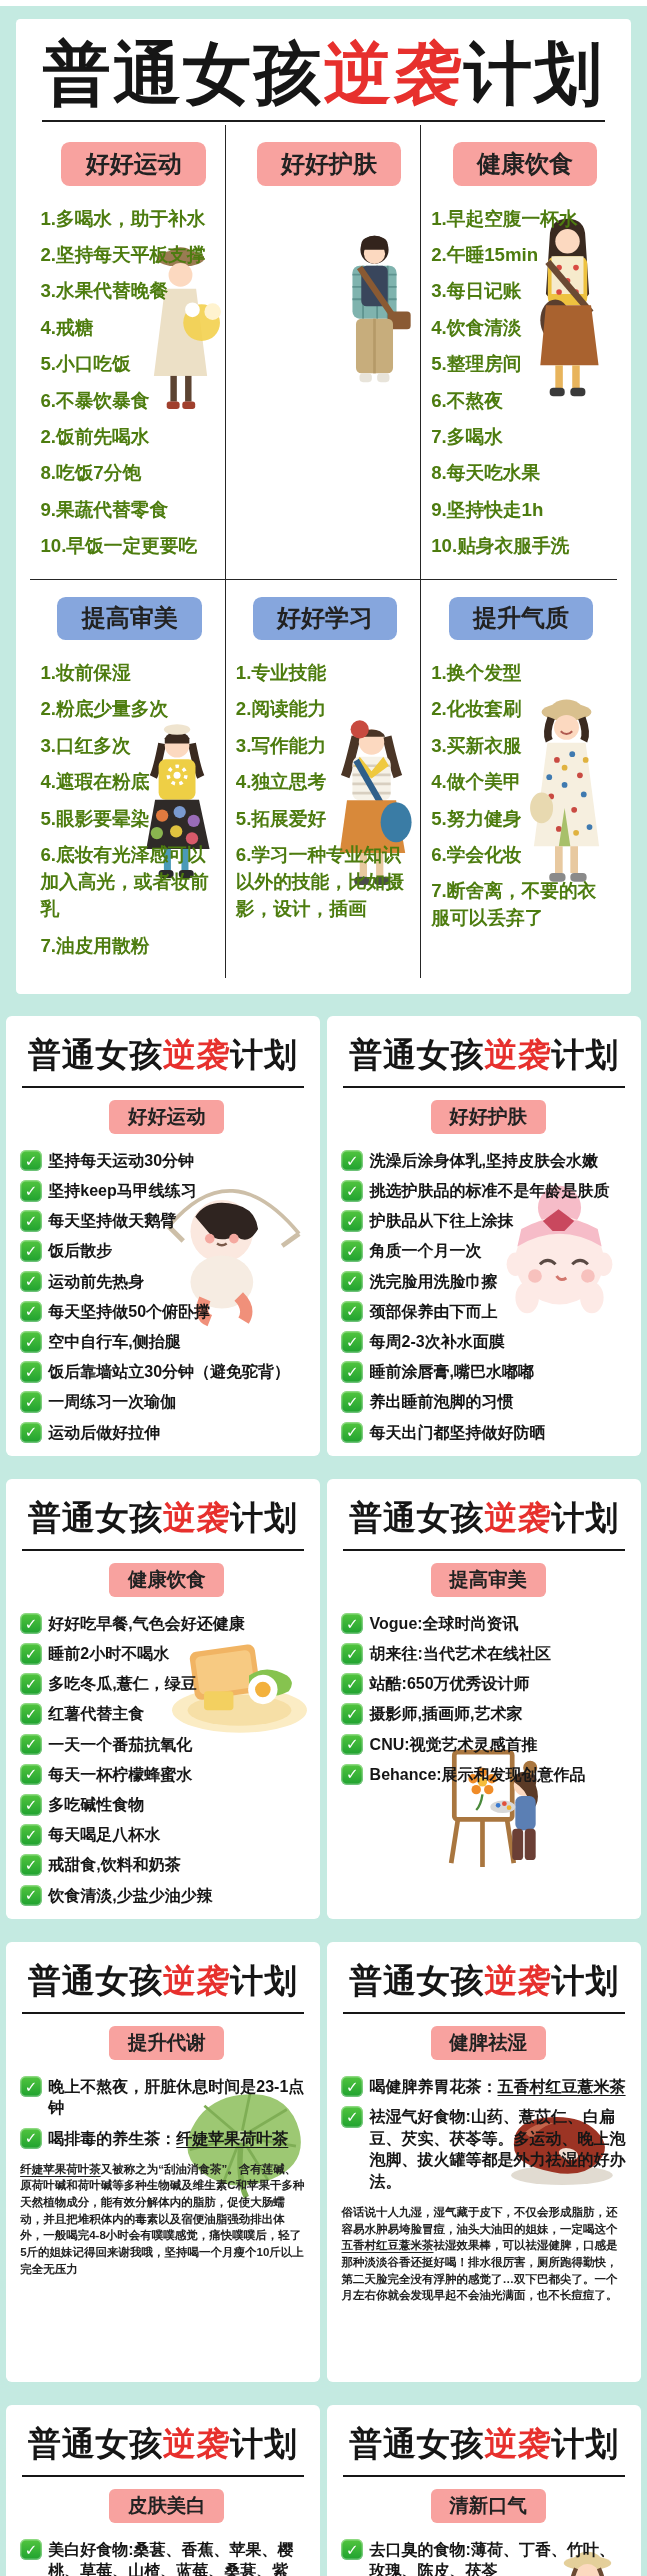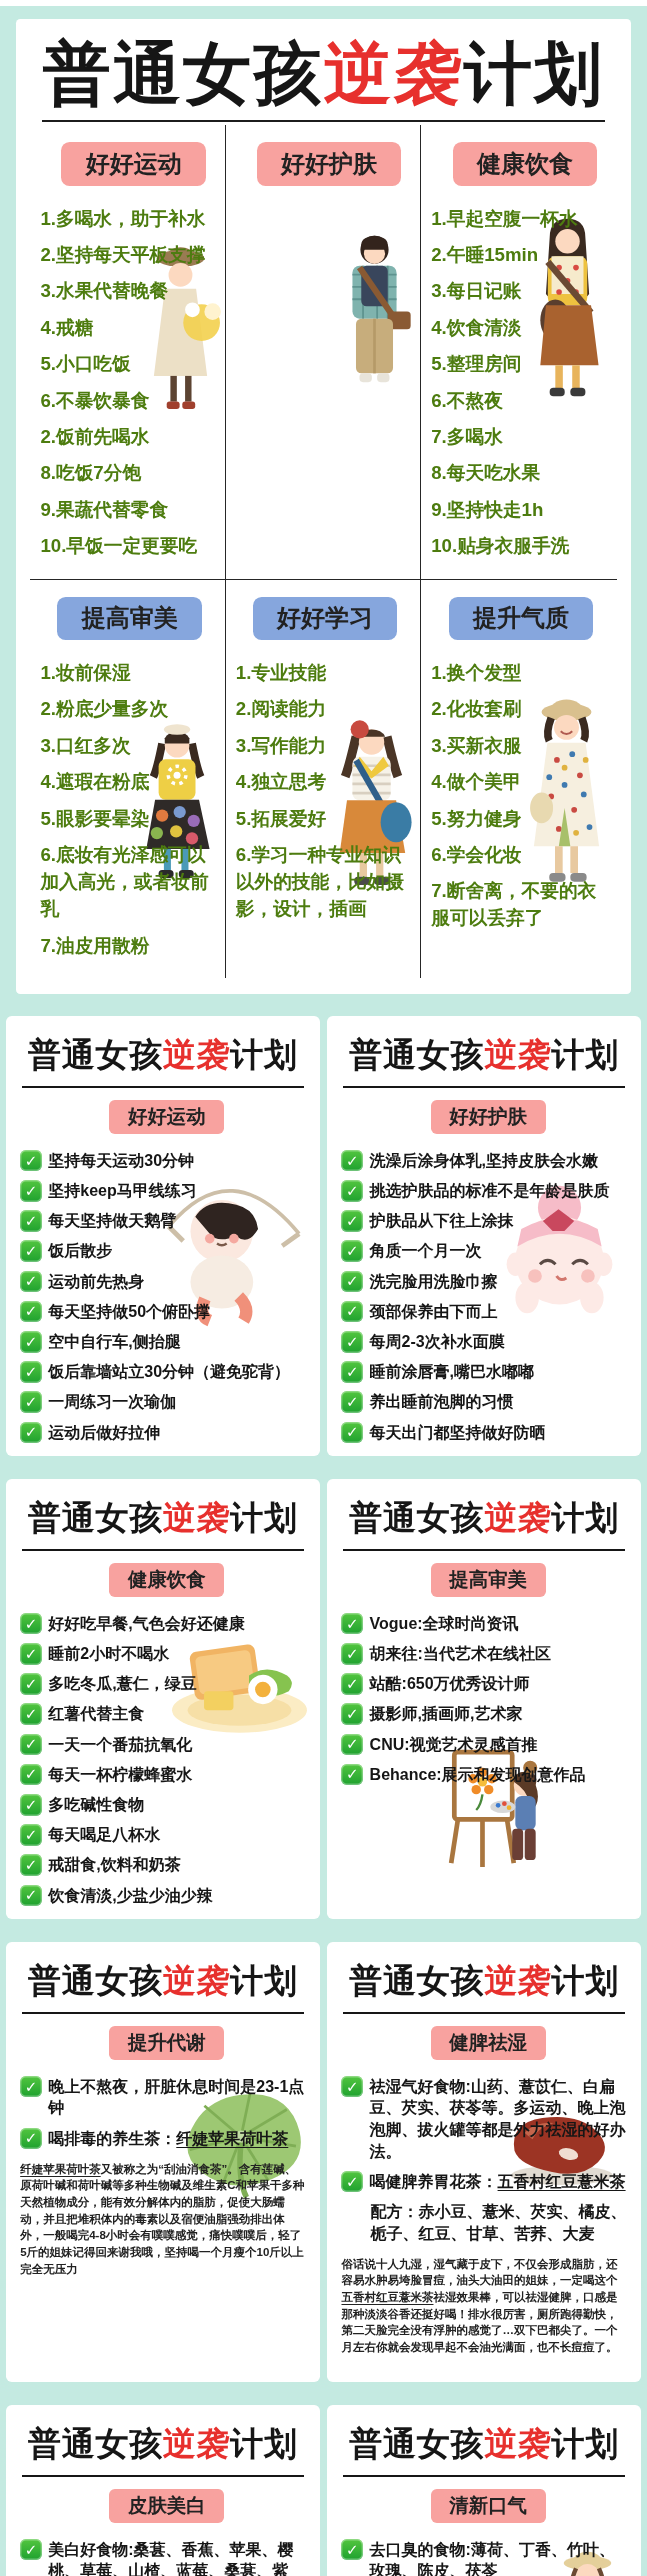--- a/index.html
+++ b/index.html
@@ -533,28 +533,25 @@
             <path d="M75 66q-4 40 6 60" stroke="#7fae55" stroke-width="6" fill="none"></path>
           </svg>
         </div>
   </section>
       <section class="sub-card p6">
     <h2 class="card-title"><span>普通女孩</span><span class="red">逆袭</span><span>计划</span></h2>
     <div class="tag-wrap"><span class="tag pink">健脾祛湿</span></div>
     <ul class="check-list">
           <li>
             <span class="chk"></span>
+            <span class="txt"><span>喝健脾养胃花茶：</span><span class="u">五香村红豆薏米茶</span></span>
+          </li>
+          <li>
+            <span class="chk"></span>
             <span class="txt"><span>祛湿气好食物:山药、薏苡仁、白扁豆、芡实、茯苓等。多运动、晚上泡泡脚、拔火罐等都是外力祛湿的好办法。</span></span>
-          </li>
-          <li>
-            <span class="chk"></span>
-            <span class="txt"><span>喝健脾养胃花茶：</span><span class="u">五香村红豆薏米茶</span></span>
-          </li>
-          <li class="cont">
-            <span class="txt"><span>配方：赤小豆、薏米、芡实、橘皮、栀子、红豆、甘草、苦荞、大麦</span></span>
           </li>
         </ul>
     <div class="footnote"><span>俗话说十人九湿，湿气藏于皮下，不仅会形成脂肪，还容易水肿易垮脸冒痘，油头大油田的姐妹，一定喝这个</span><span class="u">五香村红豆薏米茶</span><span>祛湿效果棒，可以祛湿健脾，口感是那种淡淡谷香还挺好喝！排水很厉害，厕所跑得勤快，第二天脸完全没有浮肿的感觉了…双下巴都尖了。一个月左右你就会发现早起不会油光满面，也不长痘痘了。</span></div>
     <div class="illus illus-red-bean">
           <svg viewBox="0 0 170 110">
             <ellipse cx="88" cy="92" rx="62" ry="12" fill="#d9d2c6" opacity=".8"></ellipse>
             <path d="M30 62q-6-34 34-40q44-6 66 16q20 20 2 38q-20 20-56 12q-40-8-46-26z" fill="#9c3424"></path>
             <path d="M42 40q14-14 36-12q-20 6-26 20z" fill="#c96a50" opacity=".9"></path>
             <ellipse cx="96" cy="66" rx="12" ry="7" transform="rotate(14 96 66)" fill="#f0ded2"></ellipse>
           </svg>

